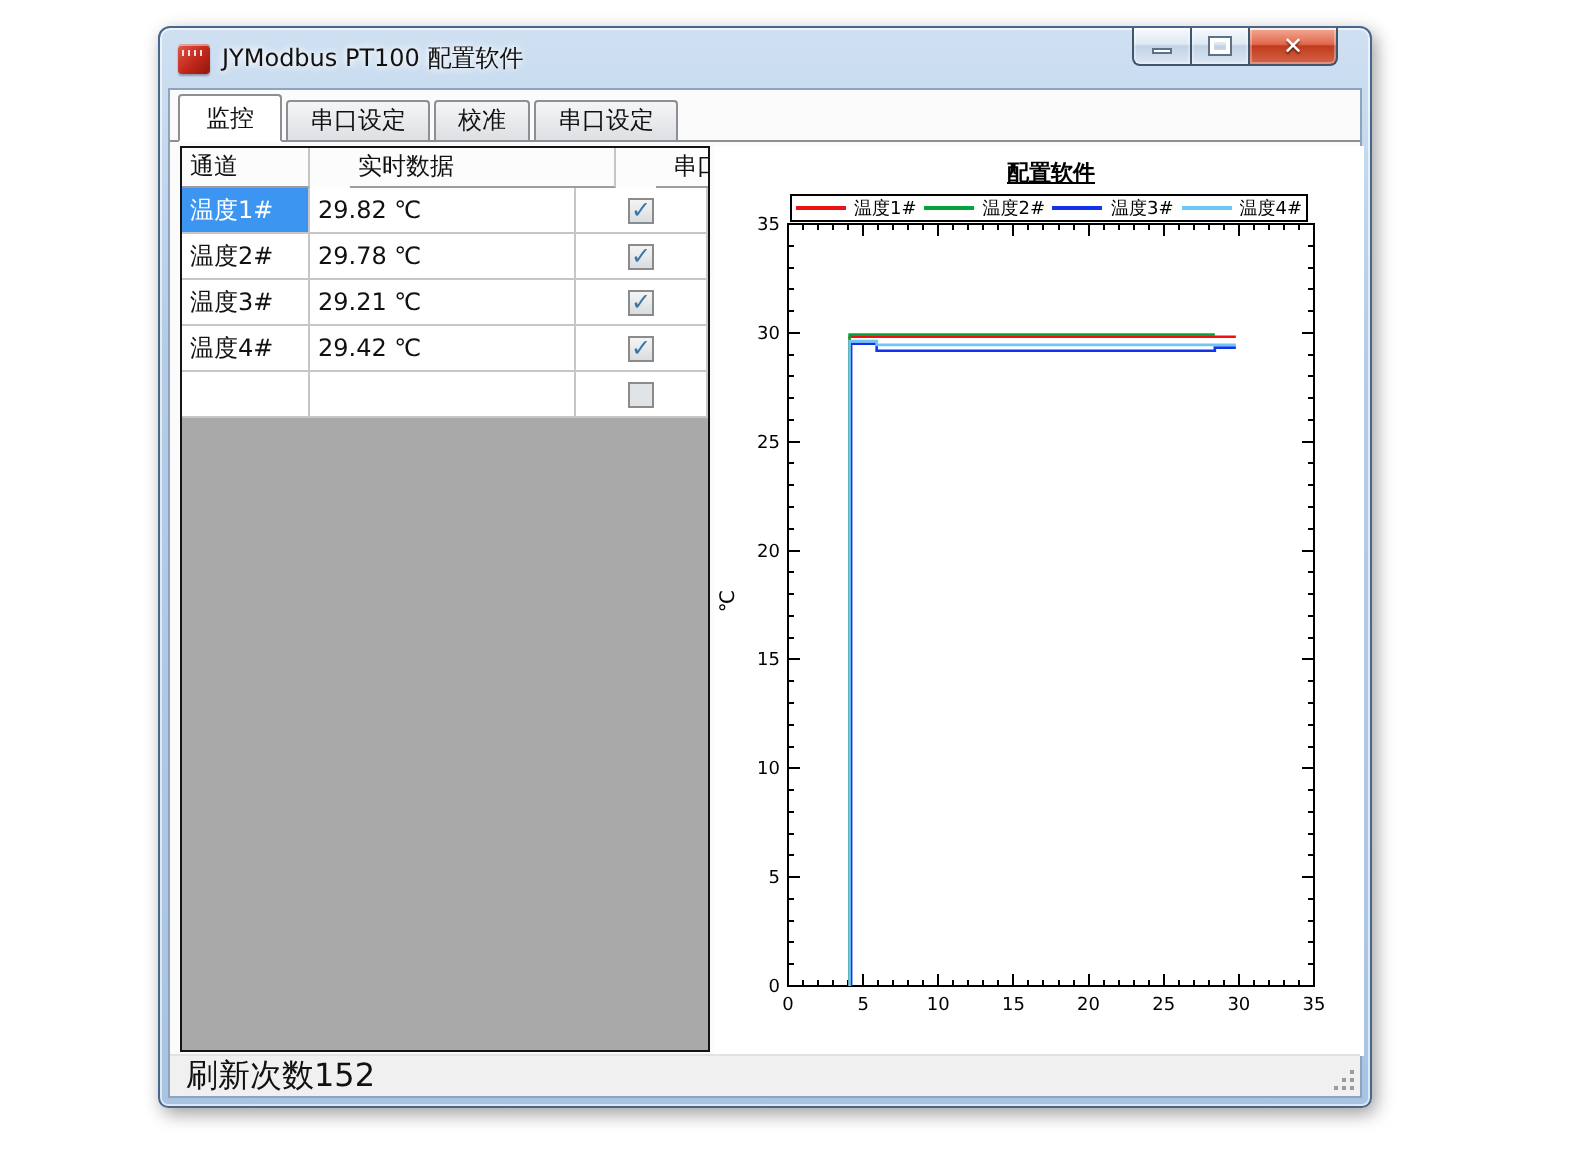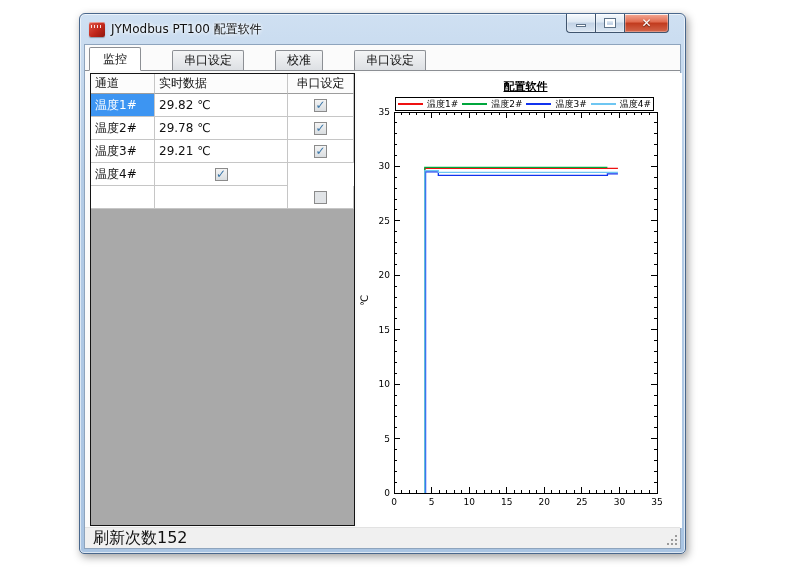--- a/index.html
+++ b/index.html
@@ -50,40 +50,39 @@
   .client {
     position:absolute; left:4px; right:4px; top:30px; bottom:4px;
     background:#fbfbfb; border:1px solid #8ea4bd;
   }
 
   
   .tabbar {
     position:absolute; left:0; right:0; top:2px; height:24px;
     display:flex; align-items:flex-end; padding-left:4px;
     border-bottom:1px solid #8c8f94;
-    gap:29px;
   }
   .tab {
     font-size:12px; color:#111; border:1px solid #8c8f94; border-bottom:none;
     border-radius:2px 2px 0 0; margin-right:2px; padding:0 11px;
     height:20px; display:flex; align-items:center;
     background:linear-gradient(#f4f5f6,#dde0e4);
   }
   .tab.active {
     height:24px; background:#fff; position:relative; top:1px; z-index:2;
     border-bottom:1px solid #fff; padding:0 13px;
   }
 
   
   .table-panel {
     position:absolute; left:5px; top:28px; width:265px; height:453px;
     border:1px solid #141414; background:#a9a9a9; overflow:hidden;
   }
   .grid-header, .grid-row { display:grid; grid-template-columns:64px 133px 66px; }
-  .grid-header { height:20px; background:#fcfcfc; }
+  .grid-header { height:20px; background:#fcfcfc;gap:20px; }
   .grid-row { height:23px; background:#fff; }
   .cell {
     font-size:12px; color:#111; display:flex; align-items:center;
     padding-left:4px; border-right:1px solid #c6c6c6; border-bottom:1px solid #c6c6c6;
     overflow:hidden; white-space:nowrap;
   }
   .grid-header .cell { border-bottom:1px solid #9d9d9d; }
   .cell.center { justify-content:center; padding-left:0; }
   .cell.selected { background:#3d95f2; color:#fff; }
   .checkbox {
@@ -184,20 +183,21 @@
       </div>
       <div class="grid-row">
         <div class="cell">温度3#</div>
         <div class="cell">29.21 ℃</div>
         <div class="cell center">
             <span class="checkbox checked">✓</span>
           </div>
       </div>
       <div class="grid-row">
         <div class="cell">温度4#</div>
+        <div class="cell">29.42 ℃</div>
         <div class="cell center">
             <span class="checkbox checked">✓</span>
           </div>
       </div>
       <div class="grid-row">
         <div class="cell"></div>
         <div class="cell"></div>
         <div class="cell center">
             <span class="checkbox"></span>
           </div>

